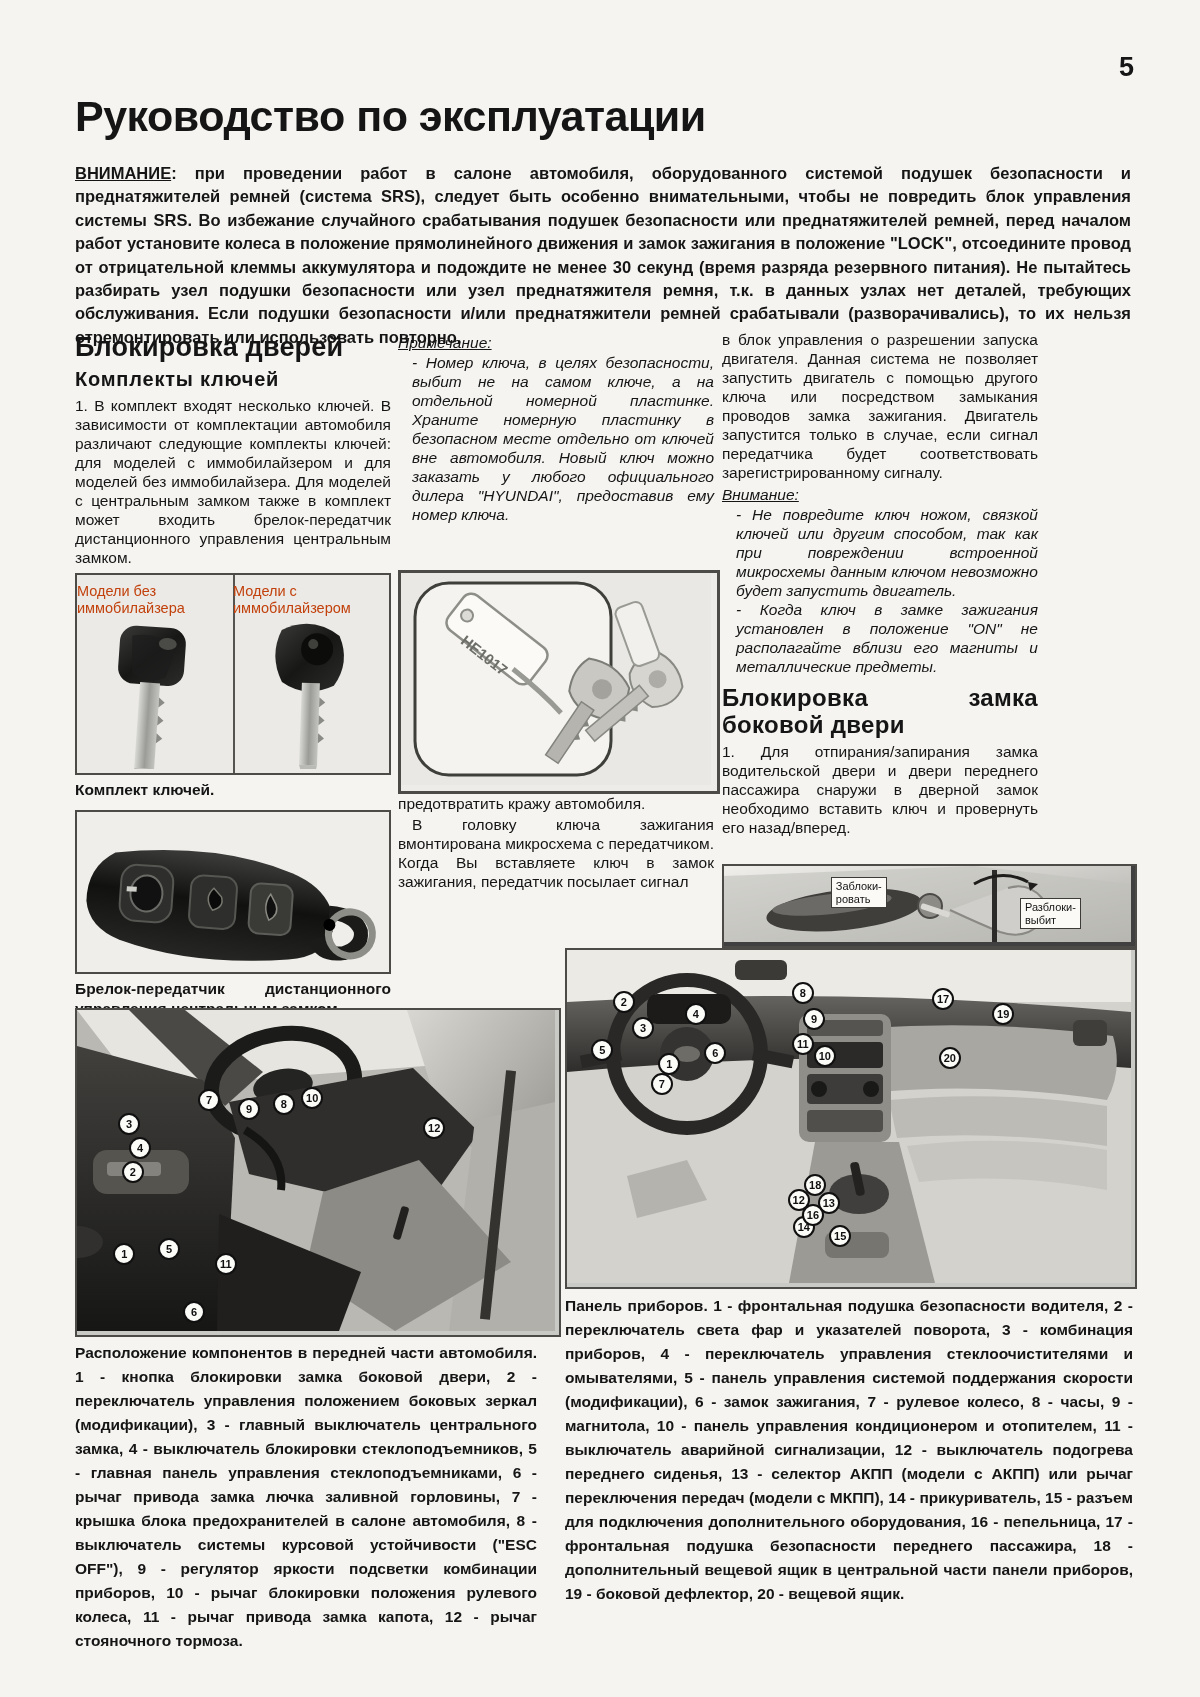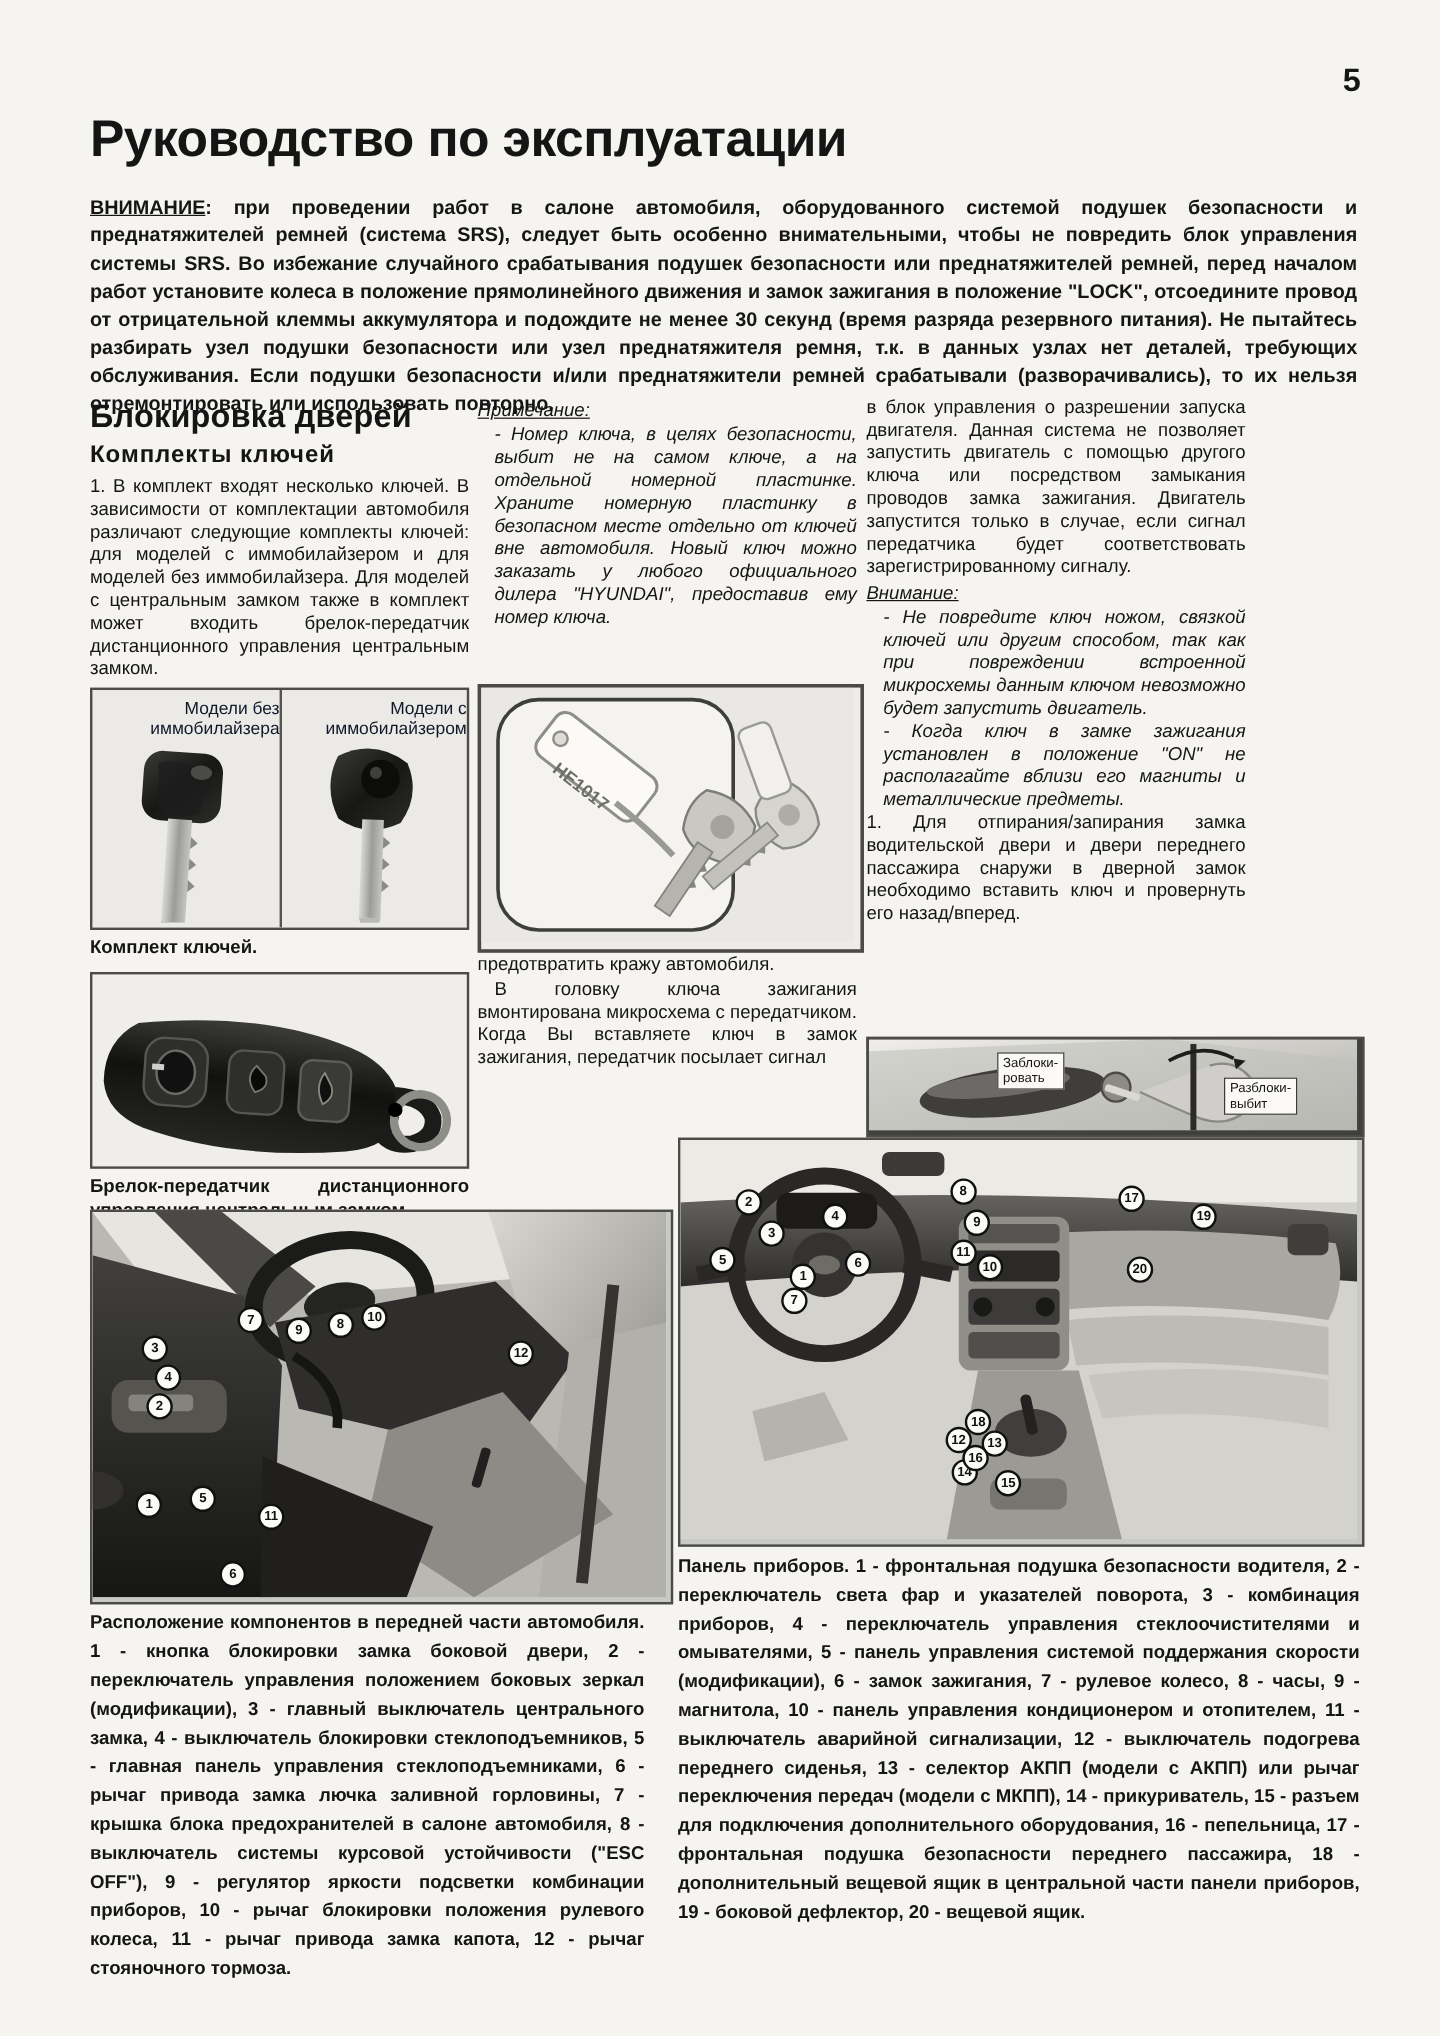--- a/index.html
+++ b/index.html
@@ -20,22 +20,22 @@
   .h3big{font-size:24px;font-weight:bold;line-height:27px;margin:8px 0 4px 0;letter-spacing:0.3px;}
   .indent{text-indent:14px;}
   .note-label{font-style:italic;text-decoration:underline;margin:3px 0 1px 0;}
   .note{font-style:italic;padding-left:14px;}
 
   .figure{position:relative;border:2px solid #4c4b48;background:#ebeae6;overflow:hidden;}
   .figcaption{font-weight:bold;text-align:justify;margin:5px 0 10px 0;line-height:20px;}
 
   .keys-fig{height:198px;margin-top:6px;}
   .keys-split{position:absolute;left:50%;top:0;bottom:0;width:2px;background:#555450;}
-  .photo-label{position:absolute;font-size:14.5px;line-height:17px;text-align:right;
-               white-space:pre-line;color:#0f172a;}
+  .photo-label{position:absolute;font-size:14.5px;line-height:17px;text-align:left;
+               white-space:pre-line;color:#c2410c;}
   .fob-fig{height:160px;margin-top:4px;background:#efeeea;}
   .tag-fig{position:absolute;left:398px;top:570px;width:316px;height:218px;border-width:3px;background:#edece8;}
   .col2spacer{height:232px;}
 
   .handle-fig{position:absolute;left:722px;top:864px;width:411px;height:80px;background:#404040;}
   .handle-label{position:absolute;background:#fbfaf7;border:1.5px solid #3c3b38;
                 font-size:11px;line-height:12.5px;padding:2px 4px;white-space:pre-line;text-align:left;}
 
   .bigfig{position:absolute;border:2px solid #4c4b48;overflow:hidden;background:#c9c9c5;}
   .interior-fig{left:75px;top:1008px;width:482px;height:325px;}
@@ -170,20 +170,21 @@
         <rect x="-14" y="-30" width="28" height="62" rx="7" fill="#f1f0ec" stroke="#9a9a94" stroke-width="2"></rect>
       </g>
     </svg>
   </div>
 
   <div class="col" style="left:722px;">
     <p>в блок управления о разрешении запуска двигателя. Данная система не позволяет запустить двигатель с помощью другого ключа или посредством замыкания проводов замка зажигания. Двигатель запустится только в случае, если сигнал передатчика будет соответствовать зарегистрированному сигналу.</p>
     <div class="note-label">Внимание:</div>
     <div class="note">- Не повредите ключ ножом, связкой ключей или другим способом, так как при повреждении встроенной микросхемы данным ключом невозможно будет запустить двигатель.</div>
     <div class="note">- Когда ключ в замке зажигания установлен в положение "ON" не располагайте вблизи его магниты и металлические предметы.</div>
+    <div class="h3big">Блокировка замка боковой двери</div>
     <p>1. Для отпирания/запирания замка водительской двери и двери переднего пассажира снаружи в дверной замок необходимо вставить ключ и провернуть его назад/вперед.</p>
   </div>
 
   <div class="figure handle-fig">
     <svg width="407" height="76" viewBox="0 0 407 76">
       <defs>
         <linearGradient id="hd" x1="0" y1="0" x2="1" y2="1">
           <stop offset="0" stop-color="#f0efeb"></stop>
             <stop offset="1" stop-color="#a8a7a2"></stop>
         </linearGradient>

